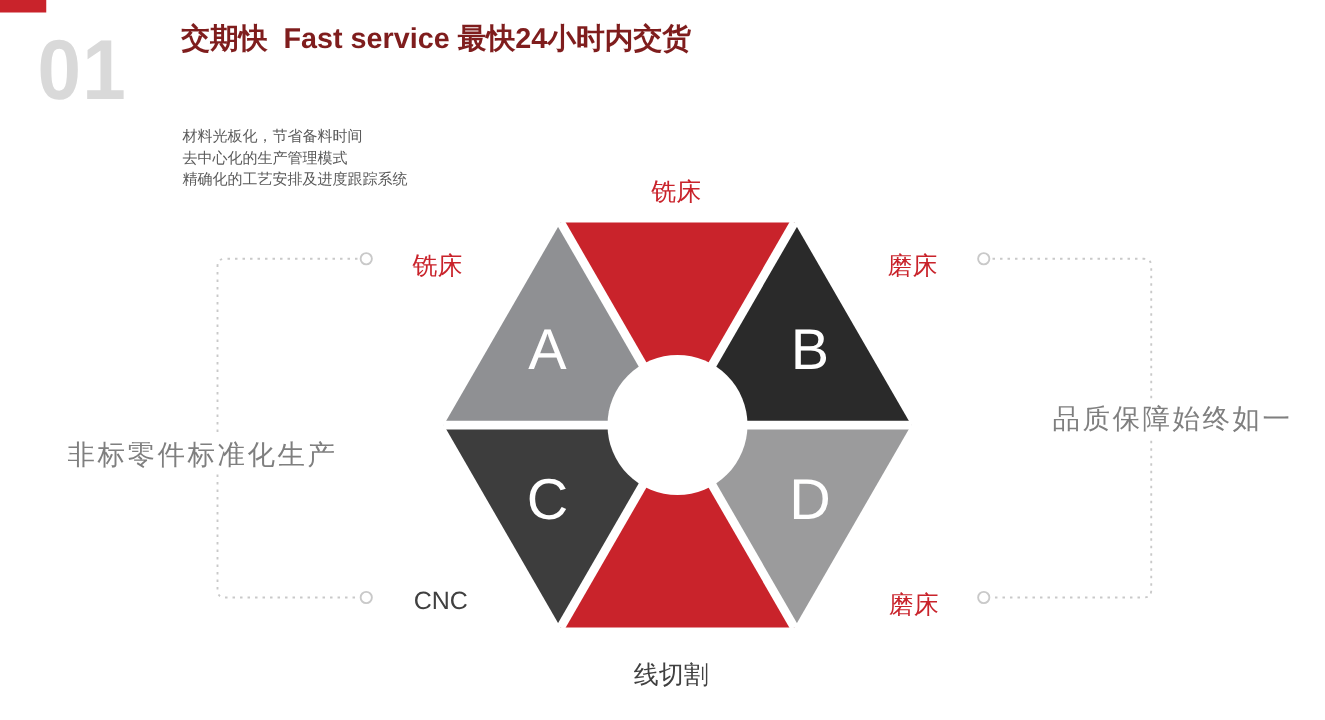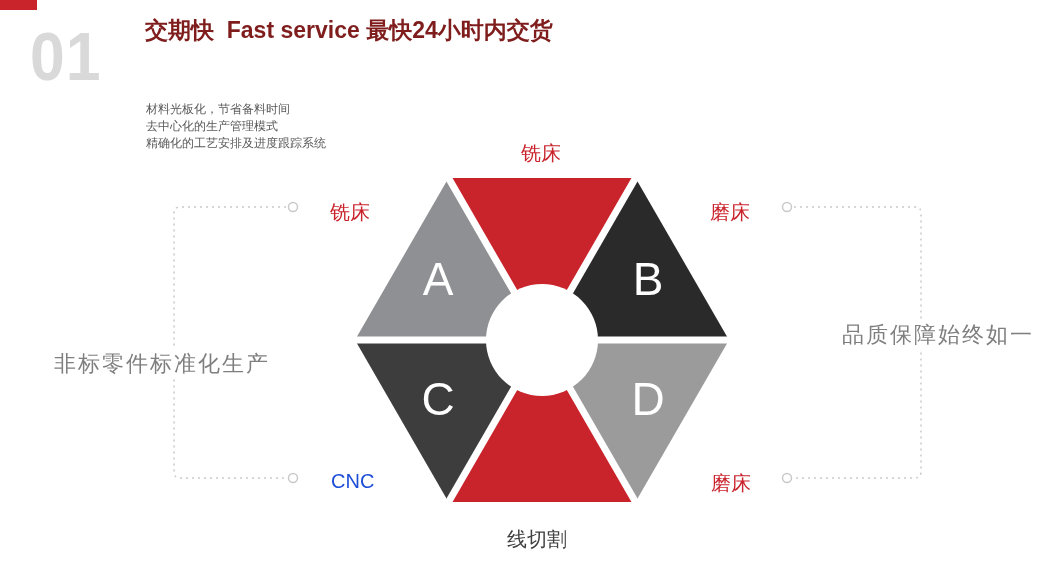--- a/index.html
+++ b/index.html
@@ -103,21 +103,21 @@
       <text class="letter" x="648" y="415" text-anchor="middle">D</text>
     </g>
   </svg>
 
   <span class="dlabel centered" style="left: 541px; top: 140px; color: rgb(201, 35, 43);">铣床</span>
 
   <span class="dlabel" style="left: 330px; top: 199px; color: rgb(201, 35, 43);">铣床</span>
 
   <span class="dlabel" style="left: 710px; top: 199px; color: rgb(201, 35, 43);">磨床</span>
 
-  <span class="dlabel" style="left: 331px; top: 470px; color: #1d4ed8;">CNC</span>
+  <span class="dlabel" style="left: 331px; top: 470px; color: #404040;">CNC</span>
 
   <span class="dlabel" style="left: 711px; top: 470px; color: rgb(201, 35, 43);">磨床</span>
 
   <span class="dlabel centered" style="left: 537px; top: 526px; color: #404040;">线切割</span>
 
   <span class="side-text left-cap" style="color: rgb(127, 127, 127);">非标零件标准化生产</span>
 
   <span class="side-text right-cap" style="color: rgb(127, 127, 127); text-align: center;">品质保障始终如一</span>
 
 </div>

